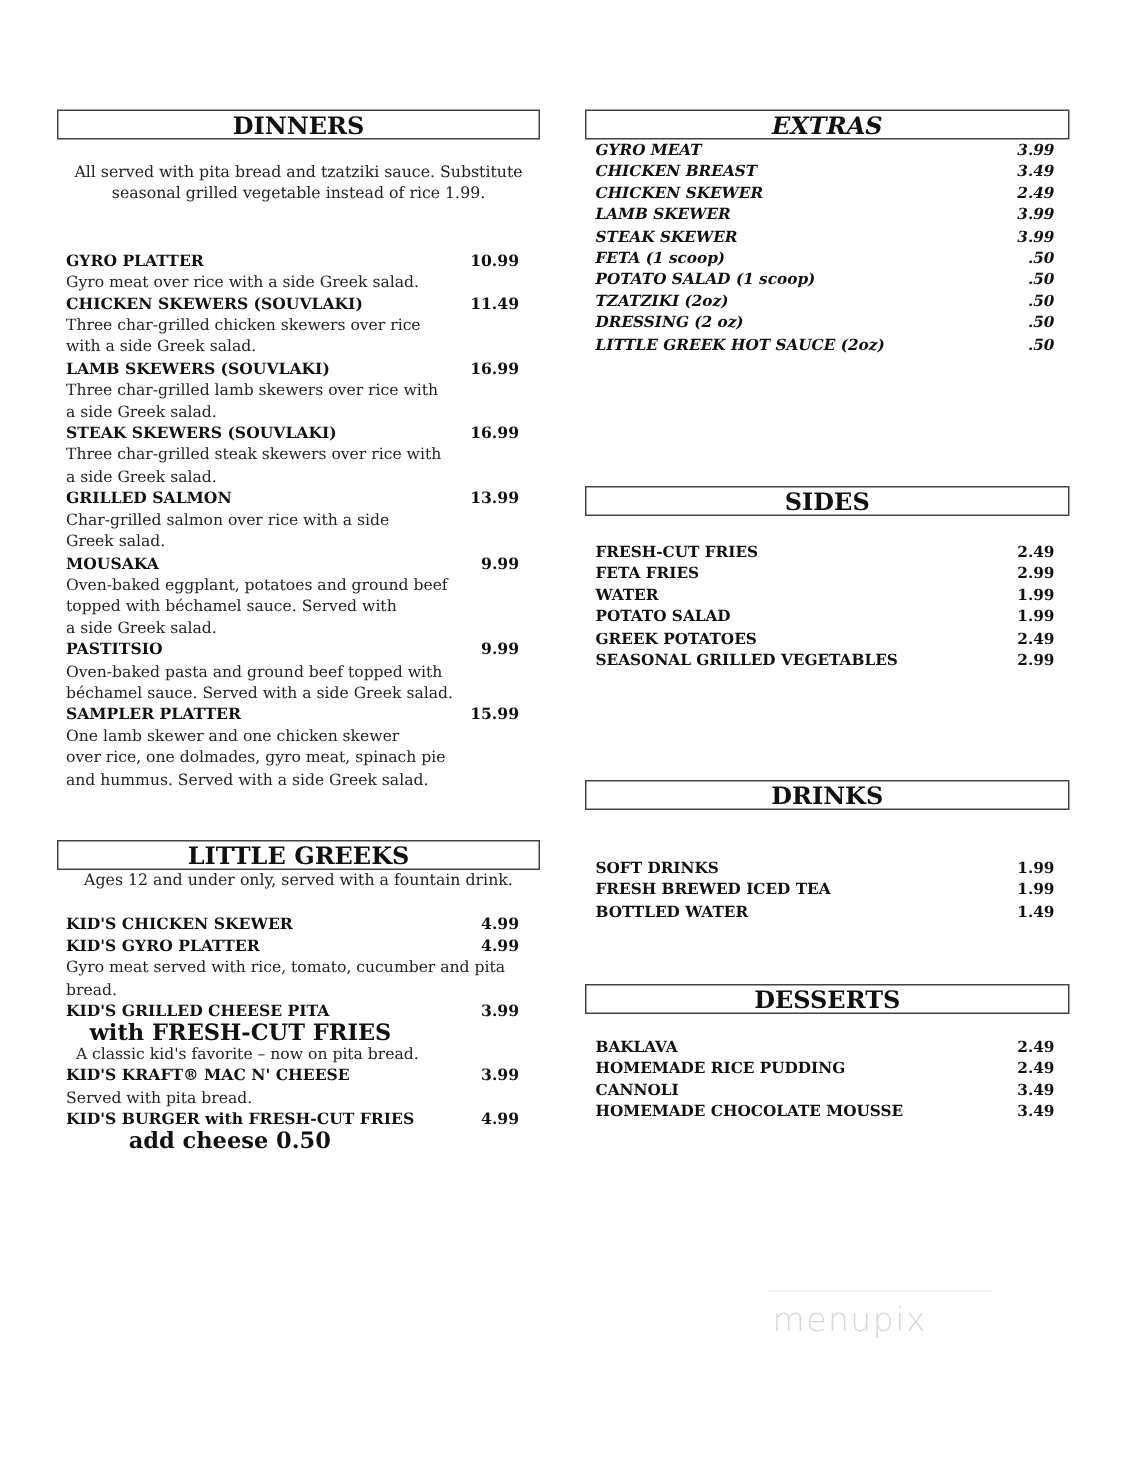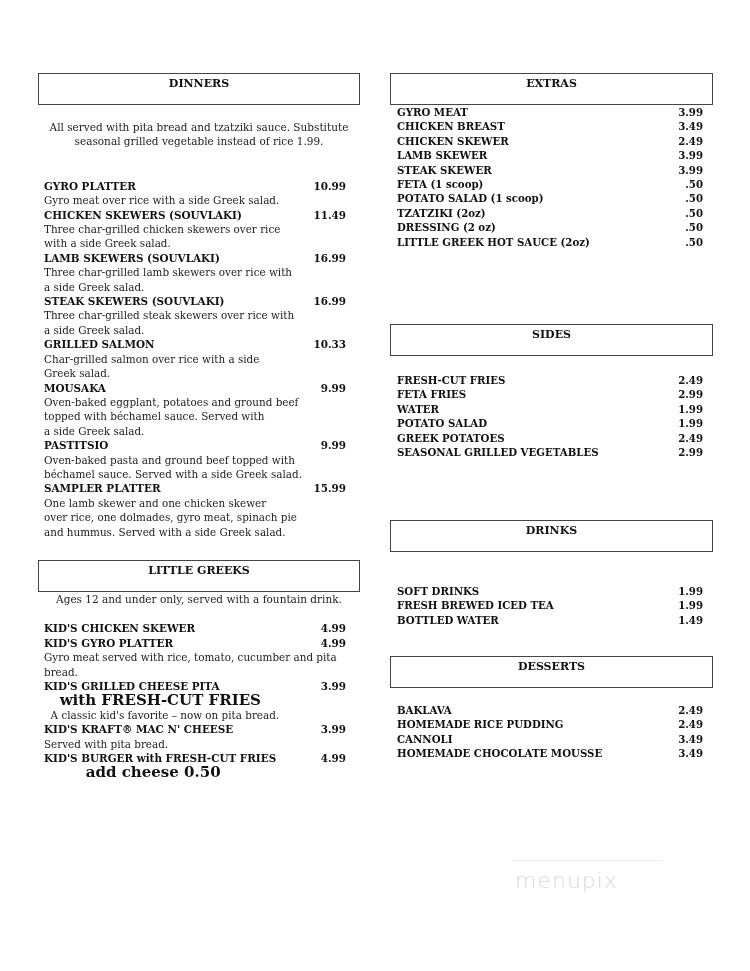--- a/index.html
+++ b/index.html
@@ -7,24 +7,24 @@
     width: 750px; height: 971px; position: relative; overflow: hidden;
     font-family: "DejaVu Serif", "Liberation Serif", serif;
     color: #1a1a1a;
   }
   .col { position: absolute; }
   .col-left { left: 38px; width: 322px; }
   .col-right { left: 390px; width: 323px; }
 
   .section-header {
     border: 1px solid #444;
-    height: 32px;
+    height: 20px;
     text-align: center;
     font-weight: bold;
-    font-size: 11px;
+    font-size: 16px;
     line-height: 20px;
     color: #111;
     box-sizing: border-box;
   }
   .note {
     text-align: center;
     font-size: 10.5px;
     line-height: 14.4px;
     color: #222;
   }
@@ -87,21 +87,21 @@
       <div class="item-row">
           <span class="item-name">STEAK SKEWERS (SOUVLAKI)</span>
           <span class="item-price">16.99</span>
         </div>
       <div class="item-desc">Three char-grilled steak skewers over rice with
 a side Greek salad.</div>
     </div>
     <div>
       <div class="item-row">
           <span class="item-name">GRILLED SALMON</span>
-          <span class="item-price">10.33</span>
+          <span class="item-price">13.99</span>
         </div>
       <div class="item-desc">Char-grilled salmon over rice with a side
 Greek salad.</div>
     </div>
     <div>
       <div class="item-row">
           <span class="item-name">MOUSAKA</span>
           <span class="item-price">9.99</span>
         </div>
       <div class="item-desc">Oven-baked eggplant, potatoes and ground beef
@@ -164,21 +164,21 @@
     <div>
       <div class="item-row">
           <span class="item-name">KID'S BURGER with FRESH-CUT FRIES</span>
           <span class="item-price">4.99</span>
         </div>
       <div class="sub-line">        add cheese 0.50</div>
     </div>
   </div>
 </div>
 
-<div class="col col-right" style="top:73px;">
+<div class="col col-right" style="top:73px;font-style:italic;">
   <div class="section-header">EXTRAS</div>
   <div class="right-list" style="">
     <div class="item-row">
         <span class="item-name">GYRO MEAT</span>
         <span class="item-price">3.99</span>
       </div>
     <div class="item-row">
         <span class="item-name">CHICKEN BREAST</span>
         <span class="item-price">3.49</span>
       </div>

